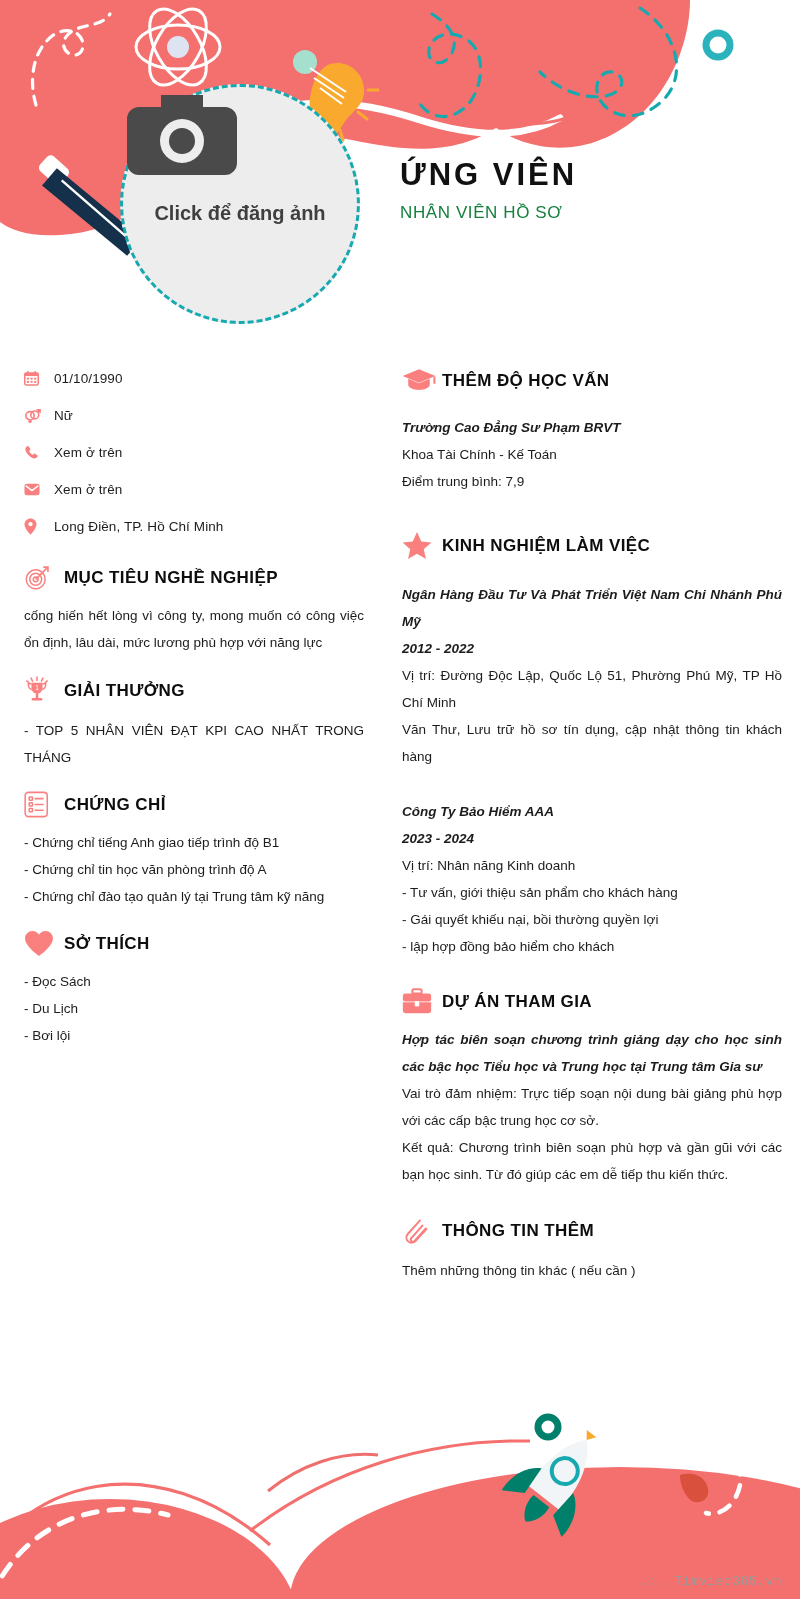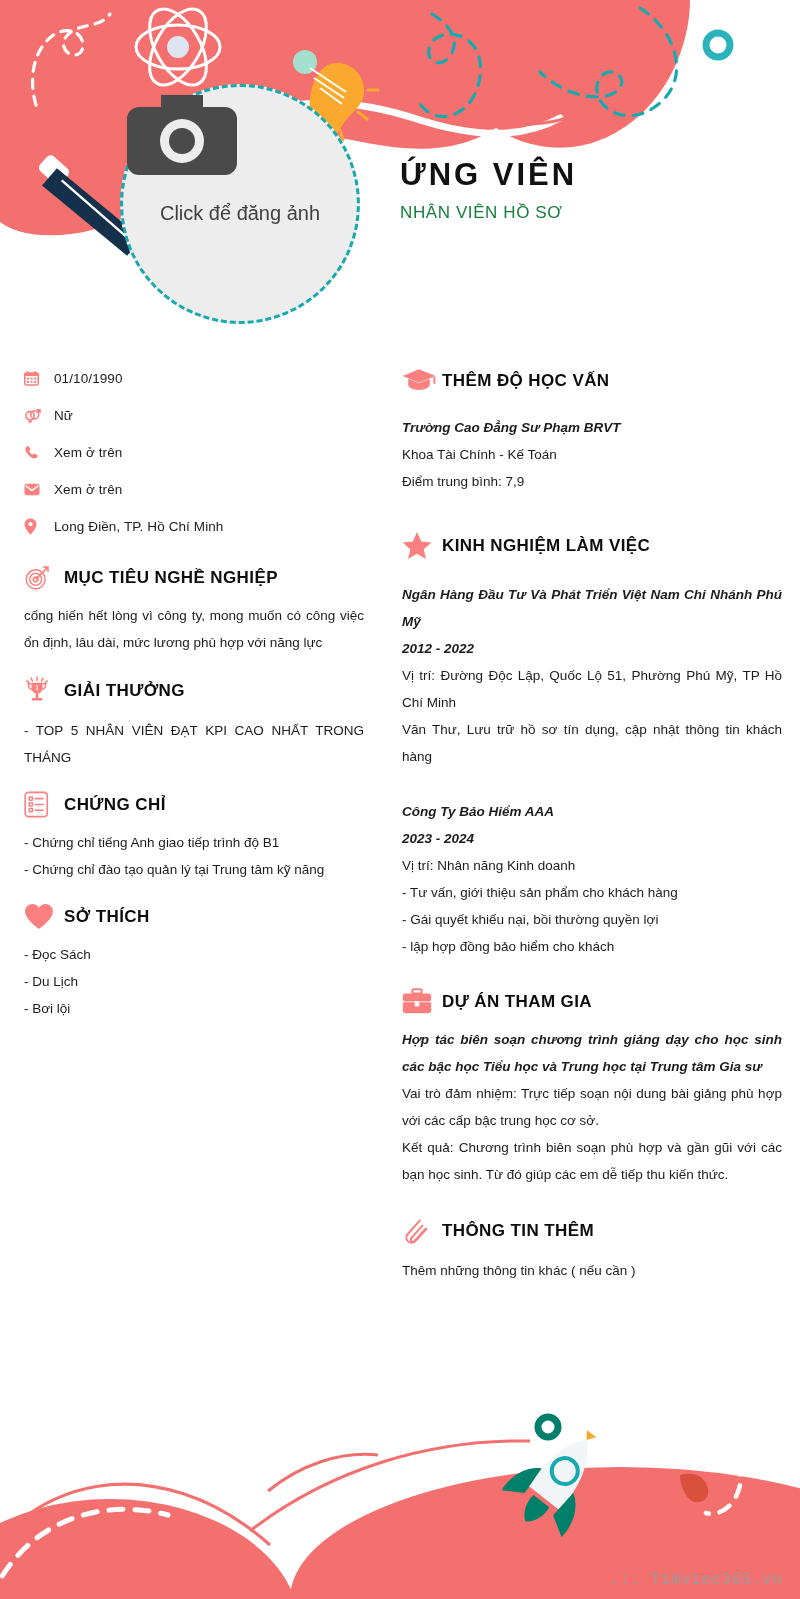--- a/index.html
+++ b/index.html
@@ -36,20 +36,21 @@
     width: 240px;
     height: 240px;
     border-radius: 50%;
     background: #ededed;
     border: 3px dashed #17a9b0;
     display: flex;
     flex-direction: column;
     align-items: center;
     justify-content: center;
     z-index: 6;
+    font-weight: bold;
   }
   .cam-wrap { margin-top: 6px; }
   .photo-label {
     margin-top: 12px;
     font-size: 20px;
     color: #3f3f3f;
     font-family: "Liberation Sans", sans-serif;
   }
 
   .title-block {
@@ -164,21 +165,21 @@
     width: 800px;
     height: 300px;
     overflow: hidden;
   }
   .footer svg { position: absolute; bottom: 0; left: 0; }
   .watermark {
     position: absolute;
     right: 18px;
     bottom: 10px;
     font-family: "Liberation Mono", monospace;
-    font-size: 16px;
+    font-size: 13px;
     color: #9a9a9a;
     letter-spacing: .5px;
     z-index: 9;
   }
 </style>
 </head>
 <body>
 
 <div class="page">
 
@@ -359,20 +360,21 @@
             <rect x="1.2" y="1.4" width="23" height="25.2" rx="3.4"></rect>
             <rect x="5.4" y="6.2" width="3.4" height="3.4" rx=".6"></rect>
             <rect x="5.4" y="12.2" width="3.4" height="3.4" rx=".6"></rect>
             <rect x="5.4" y="18.2" width="3.4" height="3.4" rx=".6"></rect>
             <path d="M11.6,7.9 h8.2 M11.6,13.9 h8.2 M11.6,19.9 h8.2" stroke-linecap="round"></path>
           </svg>
         </span>
         <span class="sec-title">CHỨNG CHỈ</span>
       </div>
       <div class="line">- Chứng chỉ tiếng Anh giao tiếp trình độ B1</div>
+      <div class="line">- Chứng chỉ tin học văn phòng trình độ A</div>
       <div class="line">- Chứng chỉ đào tạo quản lý tại Trung tâm kỹ năng</div>
 
       <div class="sec">
         <span class="sec-ico">
           <svg width="30" height="27" viewBox="0 0 32 29" fill="#FA8080">
             <path d="M16,28 C16,28 1,17.6 1,9.2 C1,4.4 4.6,1 9,1 C12,1 14.6,2.6 16,5.2
                      C17.4,2.6 20,1 23,1 C27.4,1 31,4.4 31,9.2 C31,17.6 16,28 16,28 Z"></path>
           </svg>
         </span>
         <span class="sec-title">SỞ THÍCH</span>

